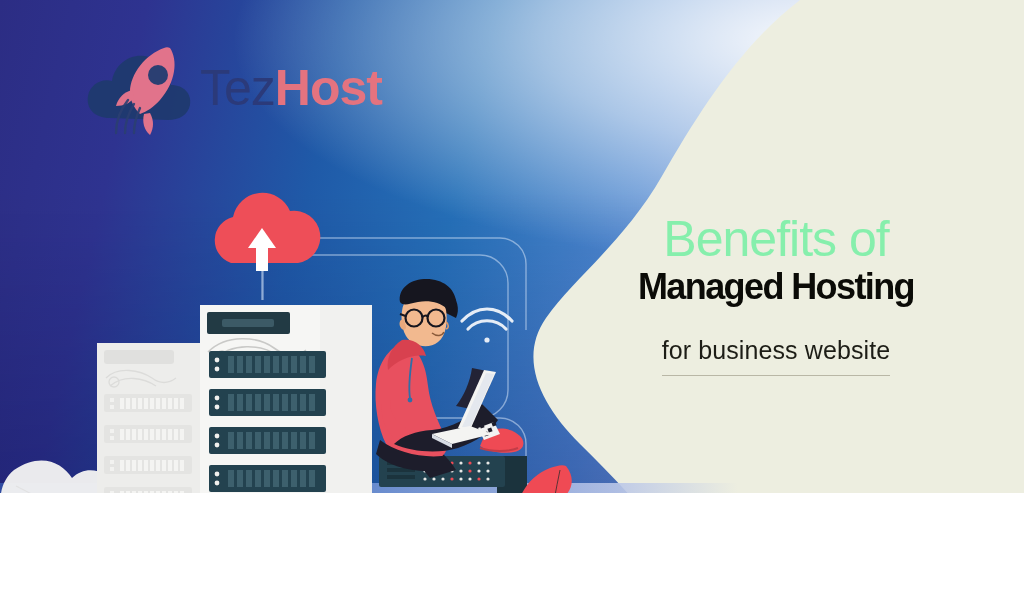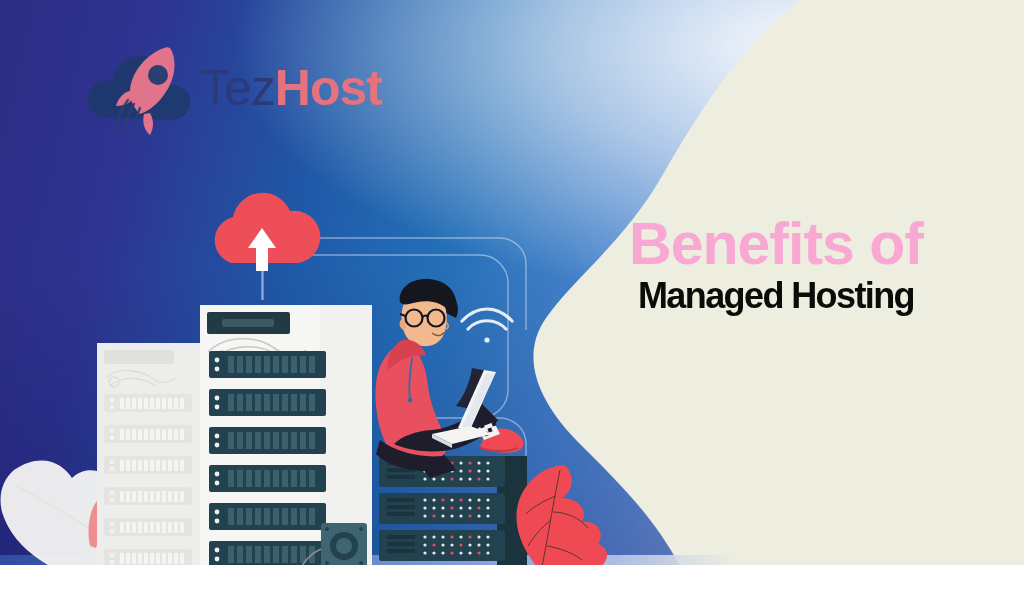--- a/index.html
+++ b/index.html
@@ -1,20 +1,20 @@
 <!DOCTYPE html>
 <html><head>
 <meta charset="utf-8">
 <style>
   html,body{margin:0;padding:0;background:#fff;}
   body{font-family:"Liberation Sans",sans-serif;}
 
   #banner{
     position:relative;
-    width:1024px;height:565px;
+    width:1024px;height:493px;
     overflow:hidden;
     background:#2e2f86;
   }
 
   
   .bg-base{position:absolute;inset:0;}
   .bg-grad-main{
     position:absolute;inset:0;
     background:
       radial-gradient(115% 95% at 78% 8%, rgba(255,255,255,.92) 0%, rgba(255,255,255,.55) 22%, rgba(255,255,255,0) 48%),
@@ -46,21 +46,21 @@
   .logo-text{
     margin-left:6px;font-size:50px;letter-spacing:-1px;line-height:1;
     font-family:"Liberation Sans",sans-serif;white-space:nowrap;
   }
   .logo-text .tez{color:#2b3a7a;font-weight:400;}
   .logo-text .host{color:#e4737f;font-weight:700;}
 
   
   .text-panel{position:absolute;left:528px;top:214px;width:496px;text-align:center;}
   .t-line1{
-    font-size:59px;font-weight:700;color:#f9a8d4;line-height:1.02;
+    font-size:50px;font-weight:400;color:#86efac;line-height:1.02;
     letter-spacing:-1px;white-space:nowrap;
   }
   .t-line2{
     font-size:36px;font-weight:700;color:#0b0b07;line-height:1.12;
     letter-spacing:-1.6px;white-space:nowrap;margin-top:2px;
   }
   .t-sub-wrap{margin-top:30px;display:inline-block;}
   .t-line3{
     font-size:25px;font-weight:400;color:#1d1d16;line-height:1.1;
     white-space:nowrap;letter-spacing:.1px;
@@ -729,17 +729,18 @@
     </svg>
     <div class="logo-text">
       <span class="tez">Tez</span><span class="host">Host</span>
     </div>
   </div>
 
   <div class="text-panel">
     <div class="t-line1">Benefits of</div>
     <div class="t-line2">Managed Hosting</div>
     <div class="t-sub-wrap">
+      <div class="t-line3">for business website</div>
       <div class="t-rule"></div>
     </div>
   </div>
 
 </div>
 
 </body></html>

